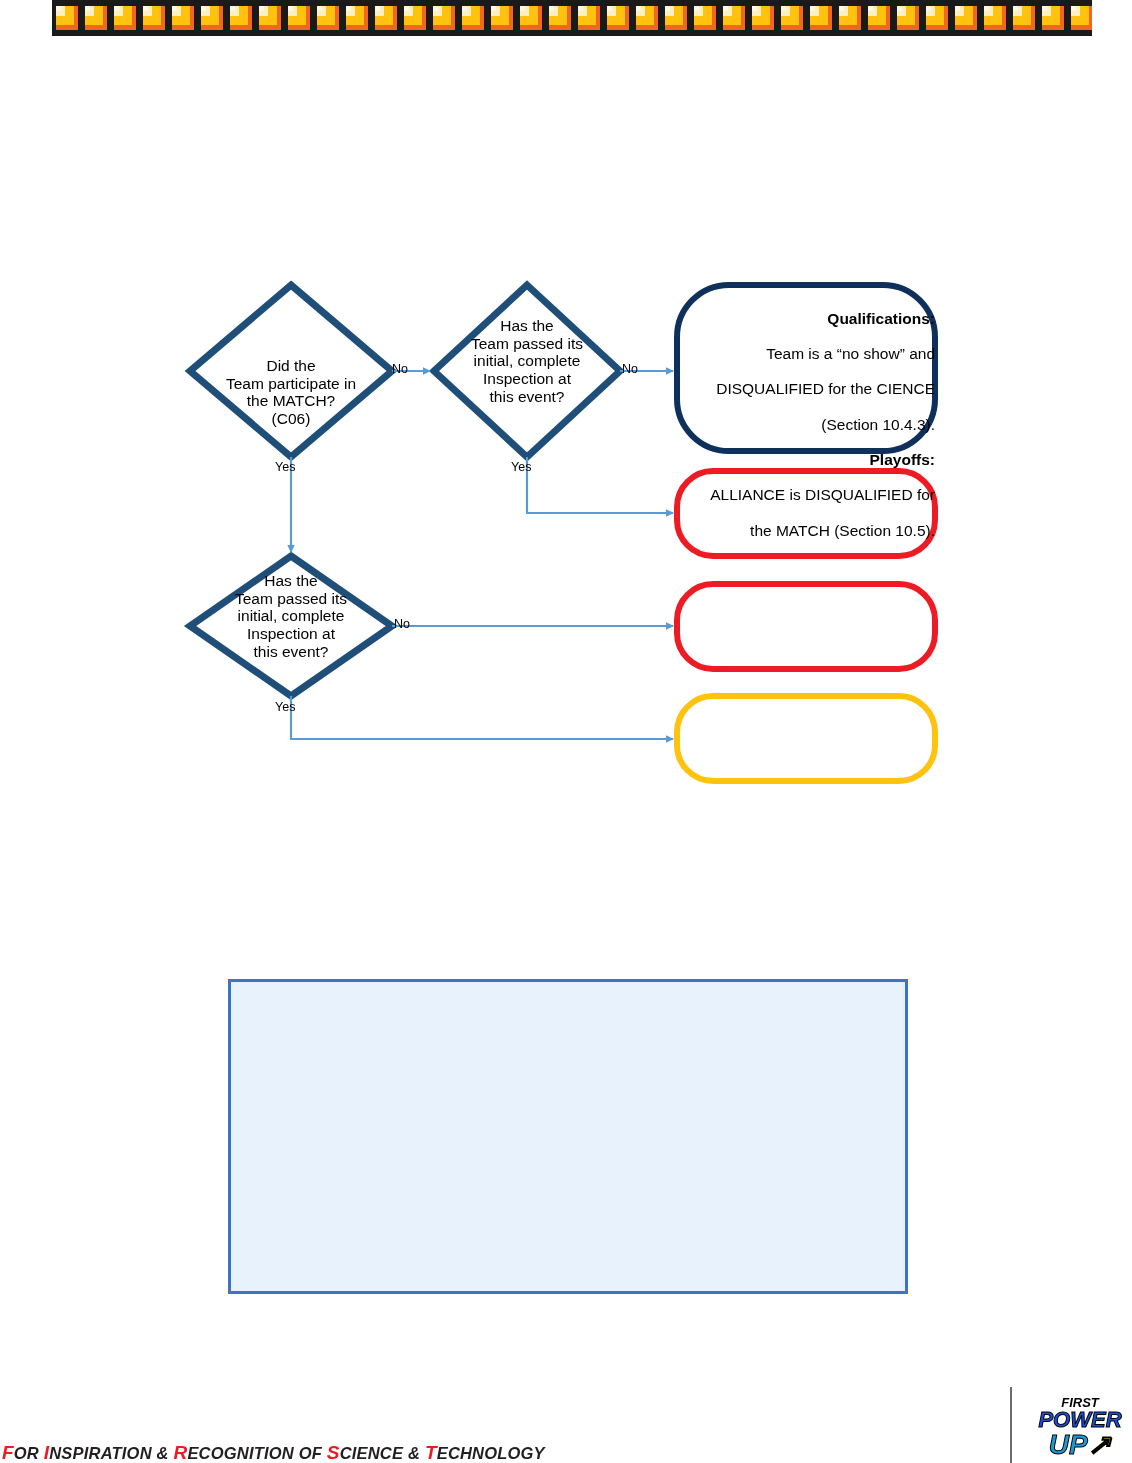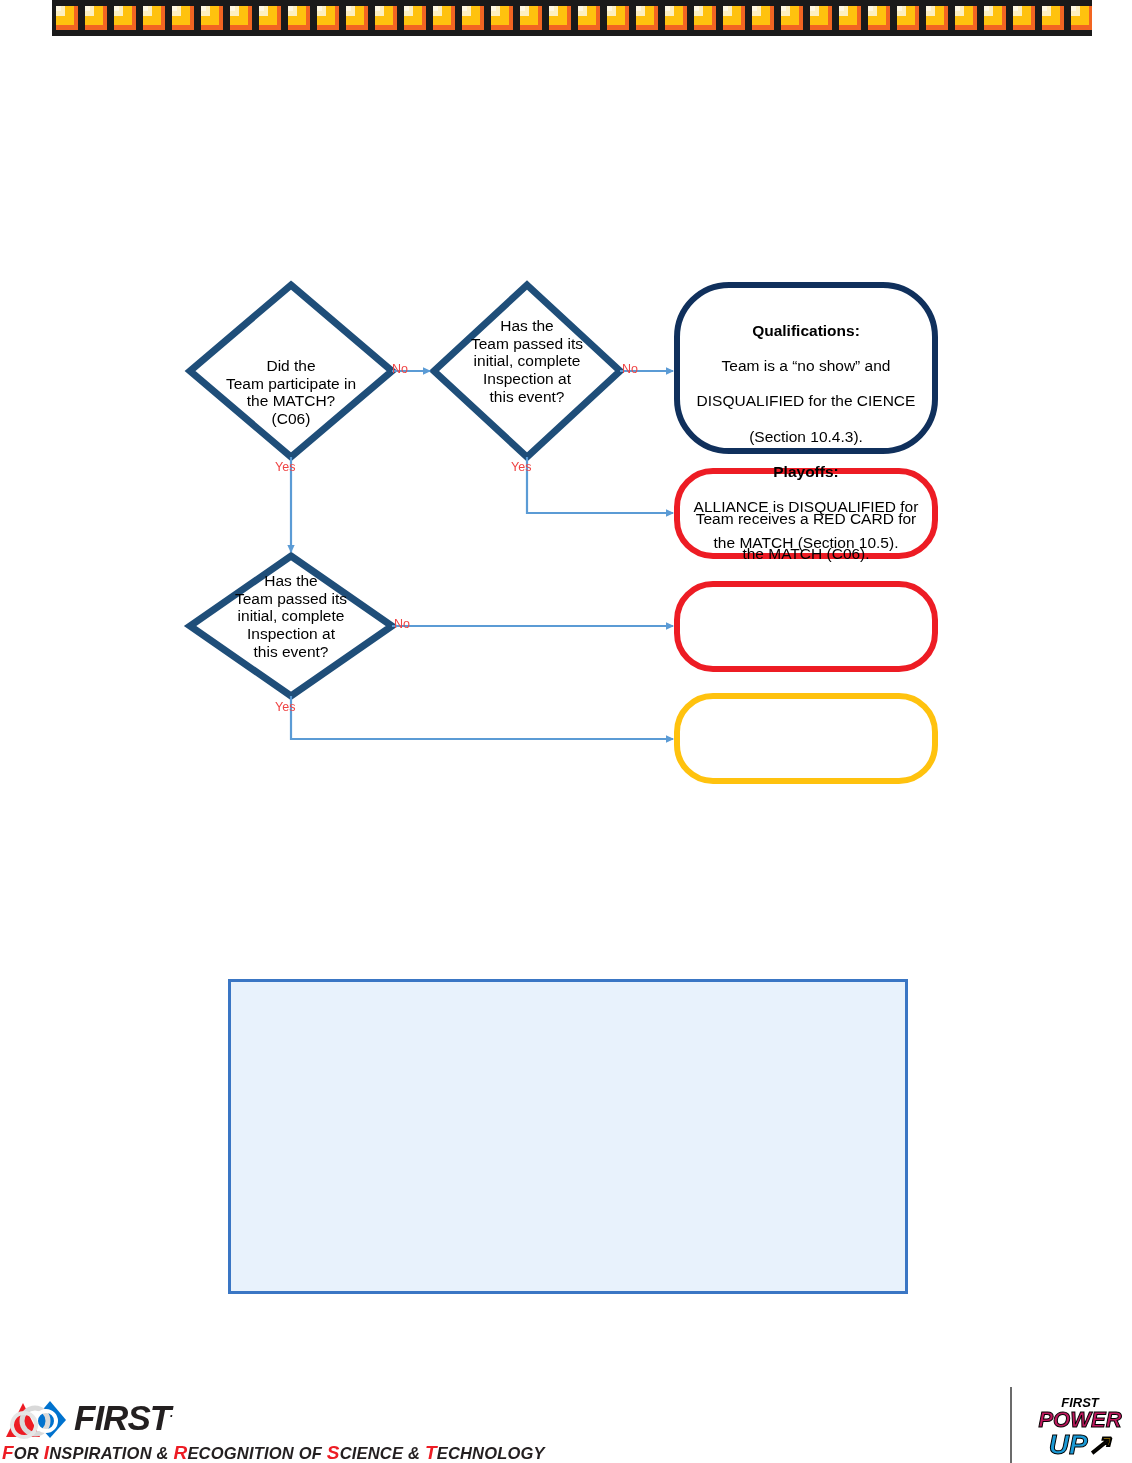--- a/index.html
+++ b/index.html
@@ -50,21 +50,21 @@
     text-align:center;
     color:#000;
     line-height:1.14;
     white-space:pre-line;
     font-family:"Liberation Sans", sans-serif;
   }
 
   .diamond-label{ font-size:15.5px; }
   .box-label{ font-size:15.5px; }
   .edge-label{
-    position:absolute;font-size:12.5px;color:#ef4444;
+    position:absolute;font-size:12.5px;color:#000000;
     font-family:"Liberation Sans", sans-serif;
   }
   .bold-line{font-weight:bold;}
 
   
   #bluebox{
     position:absolute;left:228px;top:979px;
     width:680px;height:315px;
     background:#e8f2fc;
     border:3px solid #3a76c4;
@@ -91,21 +91,21 @@
 
   #footer-right{position:absolute;left:1010px;top:1387px;width:122px;height:76px;}
   #divider{position:absolute;left:0px;top:0px;width:2px;height:76px;background:#6b6b6b;}
   #powerup{position:absolute;left:22px;top:8px;text-align:center;width:96px;}
   #pu-first{
     font-weight:bold;font-style:italic;font-size:13px;color:#000;letter-spacing:0px;
     font-family:"Liberation Sans", sans-serif;
   }
   #pu-power{
     font-weight:bold;font-style:italic;font-size:22px;line-height:.95;
-    color:#be185d;-webkit-text-stroke:1px #000;
+    color:#1d4ed8;-webkit-text-stroke:1px #000;
     font-family:"Liberation Sans", sans-serif;
   }
   #pu-up{
     font-weight:bold;font-style:italic;font-size:28px;line-height:1;
     color:#1b9ad6;-webkit-text-stroke:1px #000;
     font-family:"Liberation Sans", sans-serif;
   }
   #pu-up .arrow{color:#ffc20e;}
 </style>
 </head>
@@ -339,62 +339,44 @@
 initial, complete
 Inspection at
 this event?</div>
 
   <div class="node-text diamond-label" style="left:196px;top:572px;width:190px;">Has the
 Team passed its
 initial, complete
 Inspection at
 this event?</div>
 
-  <div class="node-text box-label" style="left:677px;top:304px;width:258px;">
+  <div class="node-text box-label" style="left:677px;top:292px;width:258px;text-align:right;">
     <div class="bold-line">Qualifications:</div>
     <div>Team is a “no show” and</div>
     <div>DISQUALIFIED for the CIENCE</div>
     <div>(Section 10.4.3).</div>
     <div class="bold-line">Playoffs:</div>
     <div>ALLIANCE is DISQUALIFIED for</div>
     <div>the MATCH (Section 10.5).</div>
   </div>
 
-  <div class="node-text box-label" style="left:681px;top:492px;width:250px;">
-    <div>Team receives a RED CARD for</div>
-    <div>the MATCH (C06).</div>
-  </div>
 
 
 
   <div class="edge-label" style="left:392px;top:362px;">No</div>
   <div class="edge-label" style="left:275px;top:460px;">Yes</div>
   <div class="edge-label" style="left:622px;top:362px;">No</div>
   <div class="edge-label" style="left:511px;top:460px;">Yes</div>
   <div class="edge-label" style="left:394px;top:617px;">No</div>
   <div class="edge-label" style="left:275px;top:700px;">Yes</div>
 </div>
 
 <div id="bluebox"></div>
 
 <div id="footer-left">
-  <div id="first-logo-row">
-    <div id="first-mark">
-      <svg width="66" height="42" viewBox="0 0 66 42" xmlns="http://www.w3.org/2000/svg">
-        <path d="M2,40 L19,6 L36,40 Z" fill="#ed1c24"></path>
-        <path d="M30,23 L46,4 L62,23 L46,41 Z" fill="#0072ce"></path>
-        <circle cx="31" cy="24" r="13" fill="none" stroke="#d9d9d9" stroke-width="5"></circle>
-        <circle cx="42" cy="24" r="10" fill="none" stroke="#ffffff" stroke-width="4"></circle>
-        <path d="M20,16 a12,12 0 1,0 0.1,0" fill="none" stroke="#e6e6e6" stroke-width="4"></path>
-      </svg>
-    </div>
-    <div id="first-word">
-      <span>FIRST</span><span class="reg">.</span>
-    </div>
-  </div>
   <div id="first-tag">
     <span class="cap">F</span><span>OR </span><span class="cap">I</span><span>NSPIRATION &amp; </span><span class="cap">R</span><span>ECOGNITION OF </span><span class="cap">S</span><span>CIENCE &amp; </span><span class="cap">T</span><span>ECHNOLOGY</span>
   </div>
 </div>
 
 <div id="footer-right">
   <div id="divider"></div>
   <div id="powerup">
     <div id="pu-first">FIRST</div>
     <div id="pu-power">POWER</div>

